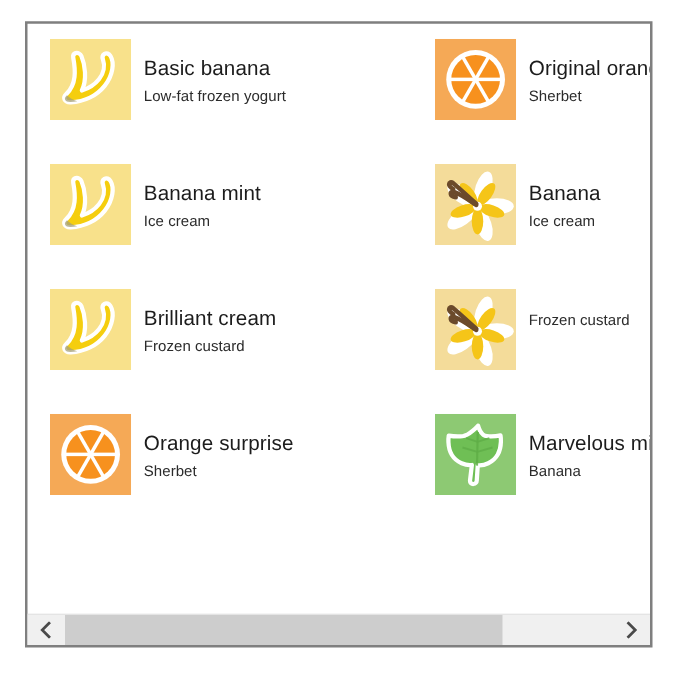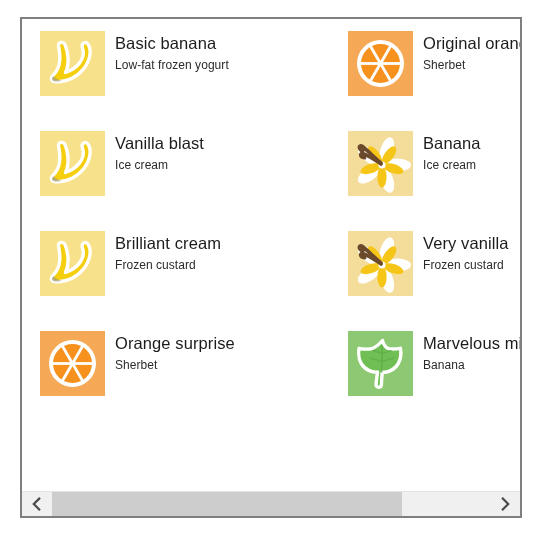--- a/index.html
+++ b/index.html
@@ -72,20 +72,21 @@
     margin-top: 1px;
     position: relative;
     overflow: hidden;
   }
   .item-icon svg { display: block; width: 65px; height: 65px; }
 
   .item-text {
     margin-left: 10px;
     padding-top: 3px;
     white-space: nowrap;
+    margin-top: 12px;
   }
 
   .item-title {
     font-size: 16.5px;
     line-height: 21px;
     color: #1c1c1c;
     font-weight: 400;
     letter-spacing: 0.1px;
   }
 
@@ -165,21 +166,21 @@
               <svg viewBox="0 0 65 65" aria-hidden="true">
                 <rect x="0" y="0" width="65" height="65" fill="#F8E18B"></rect>
                 <g>
                   <path d="M20.5 11.5 C19 12 18.3 13.6 18.6 15.2 C19.6 20.6 20.2 25.8 19.6 30.6 C18.9 36.6 16.4 41 13.2 44.1 C11.6 45.6 10.9 47 11.6 48.6 C12.3 50.2 14.1 51 16.6 50.9 C27.6 50.4 37.6 45.3 43.7 37.7 C50.5 29.2 51.6 19.1 48.4 13.8 C47.2 11.9 45.2 11.2 43.6 12.1 C42.1 13 41.7 14.9 42.4 16.8 C44.1 21.4 43.1 27.5 39.2 32.4 C35.6 36.9 30.6 39.9 25.5 41.4 C27.4 37.4 28.3 32.3 28 26.8 C27.7 22 26.6 17.3 25.1 13.8 C24.4 12.1 22.4 11 20.5 11.5 Z" fill="#F5CE0E" stroke="#FFFFFF" stroke-width="3.4" stroke-linejoin="round"></path>
                   <path d="M13.6 45.2 C12.2 46.6 11.6 47.6 12.1 48.8 C12.7 50.1 14.3 50.7 16.5 50.6 C18.3 50.5 20.1 50.3 21.8 50.0 C18.9 49.3 15.9 47.6 13.6 45.2 Z" fill="#A6A07A" opacity="0.75"></path>
                   <path d="M20.6 11.9 C19.4 12.4 18.8 13.7 19.0 15.1 C19.3 16.5 19.6 18.0 19.8 19.5 C21.3 18.2 22.9 17.6 24.4 17.8 C23.8 16.2 23.1 14.8 22.4 13.6 C21.9 12.5 21.3 11.9 20.6 11.9 Z" fill="#FFFFFF" opacity="0.0"></path>
                 </g>
               </svg>
             </div>
             <div class="item-text">
-              <div class="item-title">Vanilla blast</div>
+              <div class="item-title">Banana mint</div>
               <div class="item-subtitle">Ice cream</div>
             </div>
           </div>
           <div class="grid-item">
             <div class="item-icon">
               <svg viewBox="0 0 65 65" aria-hidden="true">
                 <rect x="0" y="0" width="65" height="65" fill="#F8E18B"></rect>
                 <g>
                   <path d="M20.5 11.5 C19 12 18.3 13.6 18.6 15.2 C19.6 20.6 20.2 25.8 19.6 30.6 C18.9 36.6 16.4 41 13.2 44.1 C11.6 45.6 10.9 47 11.6 48.6 C12.3 50.2 14.1 51 16.6 50.9 C27.6 50.4 37.6 45.3 43.7 37.7 C50.5 29.2 51.6 19.1 48.4 13.8 C47.2 11.9 45.2 11.2 43.6 12.1 C42.1 13 41.7 14.9 42.4 16.8 C44.1 21.4 43.1 27.5 39.2 32.4 C35.6 36.9 30.6 39.9 25.5 41.4 C27.4 37.4 28.3 32.3 28 26.8 C27.7 22 26.6 17.3 25.1 13.8 C24.4 12.1 22.4 11 20.5 11.5 Z" fill="#F5CE0E" stroke="#FFFFFF" stroke-width="3.4" stroke-linejoin="round"></path>
                   <path d="M13.6 45.2 C12.2 46.6 11.6 47.6 12.1 48.8 C12.7 50.1 14.3 50.7 16.5 50.6 C18.3 50.5 20.1 50.3 21.8 50.0 C18.9 49.3 15.9 47.6 13.6 45.2 Z" fill="#A6A07A" opacity="0.75"></path>
@@ -333,21 +334,20 @@
                 </g>
                 <g transform="rotate(324 34 34)">
                   <ellipse cx="34" cy="22" rx="4.6" ry="10.5" fill="#F5C518"></ellipse>
                 </g>
                 <circle cx="34" cy="34" r="3.6" fill="#FFFFFF"></circle>
                 <path d="M33 32 C26 26 20 20 14.5 15.5 C12.8 14.2 11.4 14.8 11.3 16.4 C11.2 18.0 12.6 19.0 14.6 20.3" fill="none" stroke="#6B4A2B" stroke-width="3.6" stroke-linecap="round"></path>
                 <path d="M33 33 C27 29 21.5 25 16 22.8 C13.8 21.9 12.4 22.8 12.7 24.4 C13.0 25.9 14.5 26.4 16.6 26.8" fill="none" stroke="#6B4A2B" stroke-width="3.6" stroke-linecap="round"></path>
               </svg>
             </div>
             <div class="item-text">
-              <div class="item-title">Very vanilla</div>
               <div class="item-subtitle">Frozen custard</div>
             </div>
           </div>
           <div class="grid-item">
             <div class="item-icon">
               <svg viewBox="0 0 65 65" aria-hidden="true">
                 <rect x="0" y="0" width="65" height="65" fill="#8DC973"></rect>
                 <g>
                   <path d="M34.5 9.5 C34.5 9.5 27.5 17.5 22.0 18.0 C16.5 18.5 11.0 17.5 11.0 17.5 C11.0 17.5 9.5 26.5 13.5 33.0 C17.5 39.5 25.0 41.5 29.5 41.0 L28.0 53.5 C27.9 55.2 29.2 56.3 30.8 56.2 C32.3 56.1 33.4 54.9 33.4 53.4 L34.2 41.2 C39.0 41.8 46.5 39.2 50.2 32.6 C54.0 26.0 52.4 17.3 52.4 17.3 C52.4 17.3 47.0 18.4 41.6 17.9 C36.2 17.4 34.5 9.5 34.5 9.5 Z" fill="#6FBF55" stroke="#FFFFFF" stroke-width="3.4" stroke-linejoin="round"></path>
                   <path d="M34.2 14.5 L33.6 41.5" fill="none" stroke="#5FAE47" stroke-width="1.7" opacity="0.85"></path>

